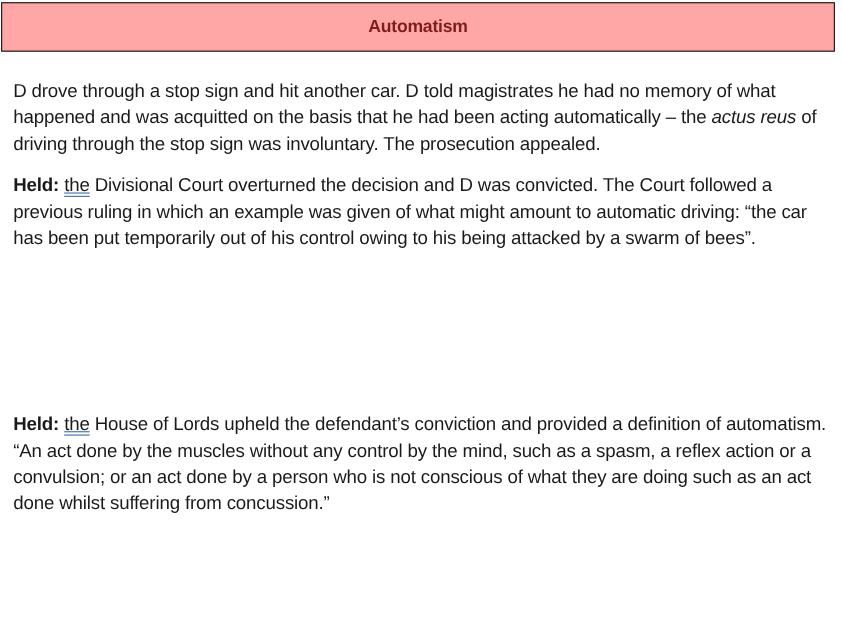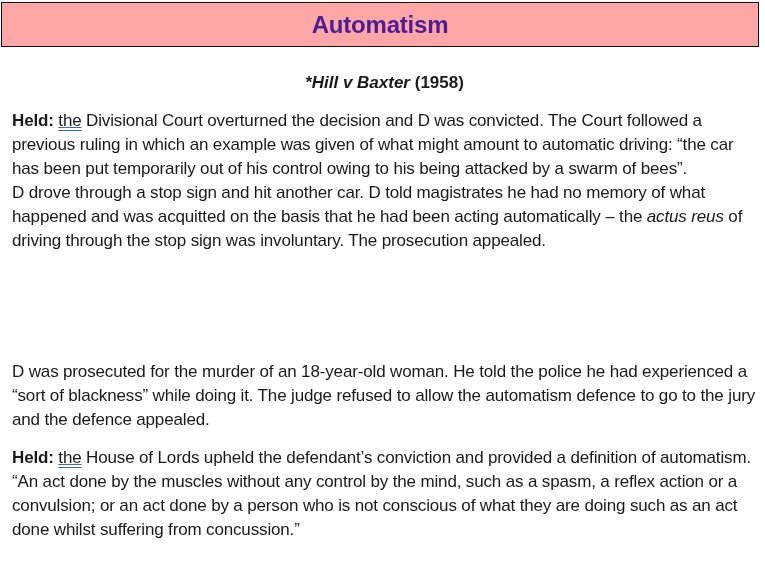--- a/index.html
+++ b/index.html
@@ -1,40 +1,35 @@
 <!DOCTYPE html>
 <html><head>
 <meta charset="utf-8">
 <style>
   html, body { margin:0; padding:0; background:#ffffff; }
   body { width:765px; height:573px; overflow:hidden; position:relative;
          font-family:"Liberation Sans", "DejaVu Sans", sans-serif; color:#1a1a1a; }
   .title-box { position:absolute; left:1px; top:2px; width:758px; height:45px;
                background:#ffa6a6; border:1.5px solid #111; box-sizing:border-box;
                display:flex; align-items:center; justify-content:center; }
-  .title-box span { font-weight:bold; font-size:24px; color:#4c1d95; letter-spacing:-0.2px; }
+  .title-box span { font-weight:bold; font-size:16px; color:#7f1d1d; letter-spacing:-0.2px; }
   .case { position:absolute; left:12px; width:745px; }
   .case-title { text-align:center; font-size:17px; font-weight:bold; line-height:24px; }
   .case-title i { font-style:italic; }
   p { margin:0; font-size:17px; line-height:24px; letter-spacing:-0.15px; }
   .held-label { font-weight:bold; }
   .u { text-decoration:underline; text-decoration-color:#3a6aa8; text-decoration-style:double; }
 </style>
 </head>
 <body>
 
 <div class="title-box">
   <span>Automatism</span>
 </div>
 
 <div class="case" style="top:71px;">
-  <div class="case-title">
-    <i>*Hill v Baxter</i>
-    <span>(1958)</span>
-  </div>
+  <p><span>D drove through a stop sign and hit another car. D told magistrates he had no memory of what happened and was acquitted on the basis that he had been acting automatically – the </span><i>actus reus</i><span> of driving through the stop sign was involuntary. The prosecution appealed.</span></p>
   <p style="margin-top:14px;"><span class="held-label">Held:</span> <span class="u">the</span><span> Divisional Court overturned the decision and D was convicted. The Court followed a previous ruling in which an example was given of what might amount to automatic driving: “the car has been put temporarily out of his control owing to his being attacked by a swarm of bees”.</span></p>
-  <p><span>D drove through a stop sign and hit another car. D told magistrates he had no memory of what happened and was acquitted on the basis that he had been acting automatically – the </span><i>actus reus</i><span> of driving through the stop sign was involuntary. The prosecution appealed.</span></p>
 </div>
 
 <div class="case" style="top:360px;">
-  <p>D was prosecuted for the murder of an 18-year-old woman. He told the police he had experienced a “sort of blackness” while doing it. The judge refused to allow the automatism defence to go to the jury and the defence appealed.</p>
   <p style="margin-top:14px;"><span class="held-label">Held:</span> <span class="u">the</span><span> House of Lords upheld the defendant’s conviction and provided a definition of automatism. “An act done by the muscles without any control by the mind, such as a spasm, a reflex action or a convulsion; or an act done by a person who is not conscious of what they are doing such as an act done whilst suffering from concussion.”</span></p>
 </div>
 
 </body></html>

